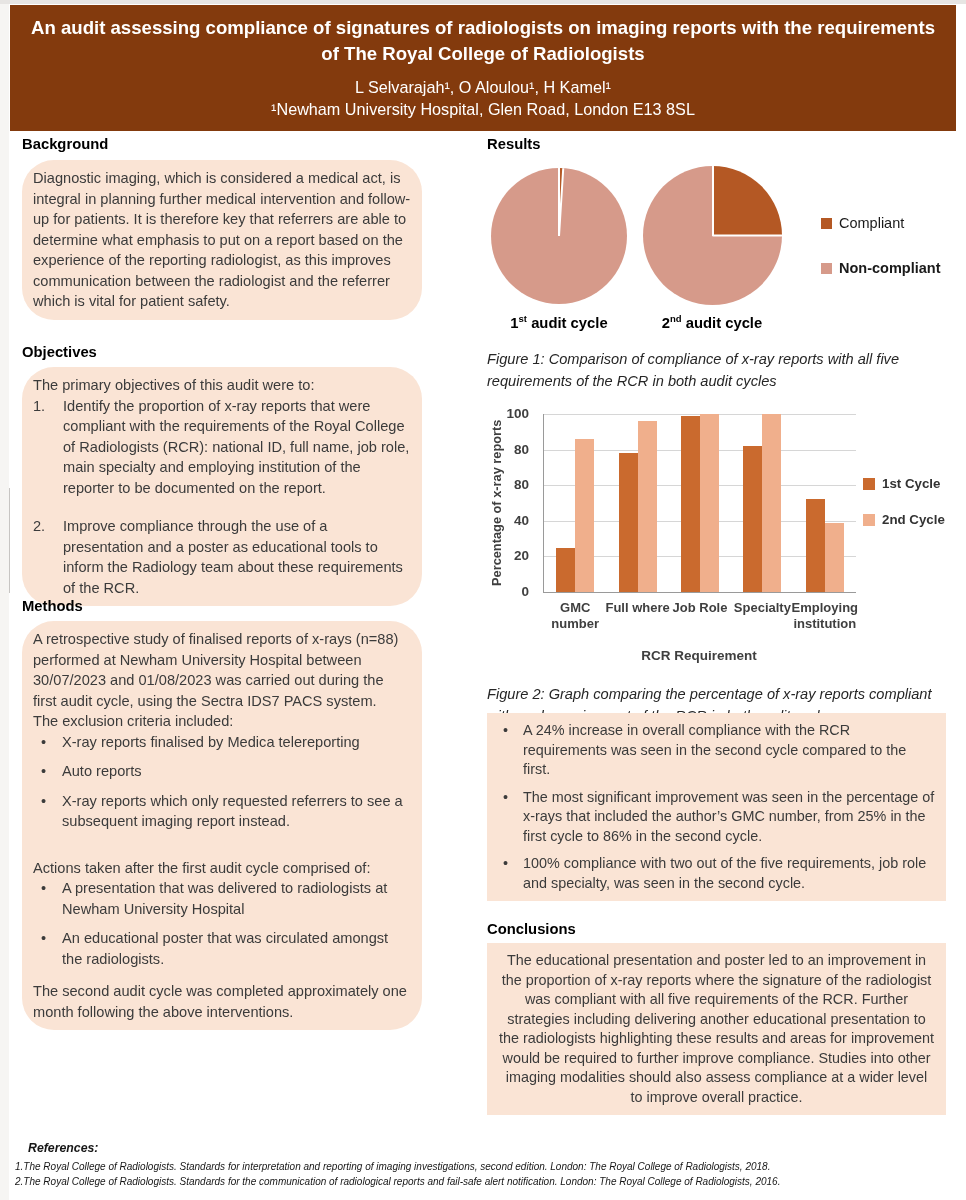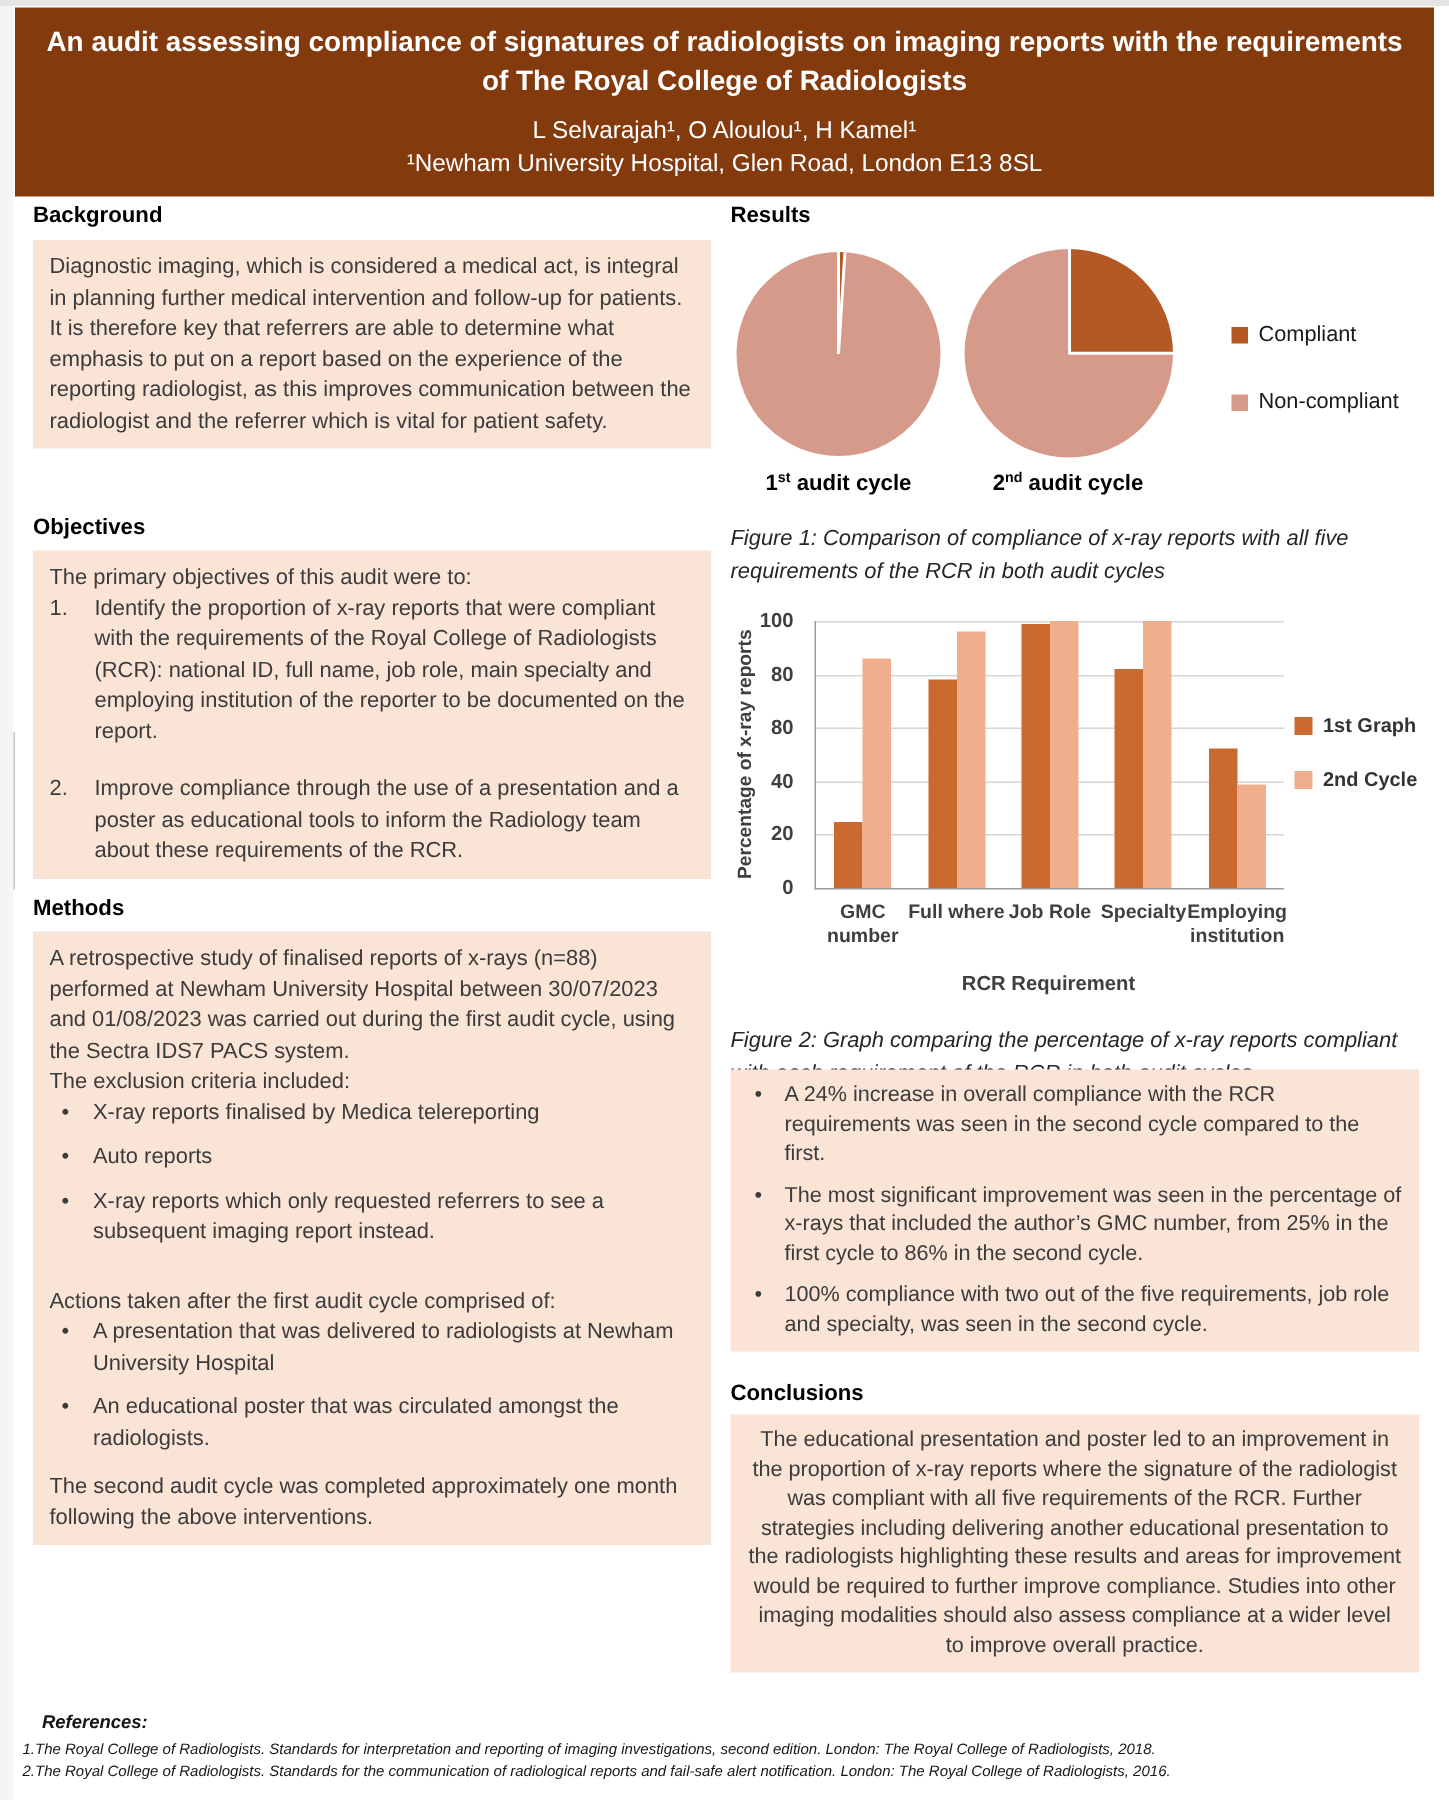--- a/index.html
+++ b/index.html
@@ -21,21 +21,21 @@
   .sec { position:absolute; margin:0; font-size:14.8px; font-weight:bold; color:#000000; }
   .bg-h  { left:22px;  top:136px; }
   .obj-h { left:22px;  top:344px; }
   .met-h { left:22px;  top:598px; }
   .res-h { left:487px; top:136px; }
   .conc-h{ left:487px; top:921px; }
 
   
   .panel { position:absolute; background:#FAE4D5; box-sizing:border-box; color:#3b3b3b; }
   .panel p { margin:0; }
-  .panel.pleft  { left:22px;  width:452px; padding:8px 11px; font-size:14.6px; line-height:20.5px; }
+  .panel.pleft  { left:22px;  width:400px; padding:8px 11px; font-size:14.6px; line-height:20.5px;border-radius:32px; }
   .bg-p  { top:160px; line-height:23px; }
   .obj-p { top:367px; }
   .met-p { top:621px; }
   .panel.pright { left:487px; width:459px; padding:8px 11px; font-size:14.4px; line-height:19.5px; }
   .bullets-p { top:713px; }
   .conc-p    { top:943px;text-align:center; }
 
   .mb26{margin-bottom:26px;} .mb18{margin-bottom:18px;} .mb12{margin-bottom:12px;}
   .mb9{margin-bottom:9px;}   .mb8{margin-bottom:8px;}
 
@@ -58,21 +58,21 @@
   .pie2 { left:156px; top:9px;  width:139px; height:139px; }
   .pie-sep { position:absolute; left:calc(50% - 1px); bottom:50%; width:2px; height:50%;
              background:#ffffff; transform-origin:50% 100%; }
   .pie-label { position:absolute; top:156px; font-weight:bold; font-size:14.8px; color:#000;
                text-align:center; }
   .pie-label sup { font-size:9.5px; }
   .pl1 { left:2px;   width:140px; }
   .pl2 { left:152px; width:146px; }
   .pie-legend { position:absolute; left:334px; top:58px; }
   .legend-item { display:flex; align-items:center; }
-  .pie-legend .legend-item + .legend-item { margin-top:29px; }
+  .pie-legend .legend-item + .legend-item { margin-top:29px;font-weight:bold; }
   .swatch { display:inline-block; flex:none; }
   .s11 { width:11px; height:11px; margin-right:7px; }
   .s12 { width:12px; height:12px; margin-right:7px; }
   .pleg-label { font-size:14.5px; color:#1a1a1a; }
 
   
   .bar-chart { position:absolute; left:487px; top:400px; width:459px; height:266px; }
   .plot { position:absolute; left:56px; top:14px; width:312px; height:178px;
           border-left:1.5px solid #9a9a9a; border-bottom:1.5px solid #9a9a9a; }
   .gridline { position:absolute; left:0; right:0; height:1px; background:#d6d6d6; }
@@ -199,21 +199,21 @@
         <div class="bar" style="background: rgb(240, 175, 140); height: 100%; left: calc(70% + 0px);"></div>
         <div class="xtick" style="left: 70%;">Specialty</div>
         <div class="bar" style="background: rgb(202, 106, 46); height: 52%; left: calc(90% - 19px);"></div>
         <div class="bar" style="background: rgb(240, 175, 140); height: 39%; left: calc(90% + 0px);"></div>
         <div class="xtick" style="left: 90%;">Employing institution</div>
       </div>
     <div class="x-title">RCR Requirement</div>
     <div class="bc-legend">
       <div class="legend-item">
         <span class="swatch s12" style="background: rgb(202, 106, 46);"></span>
-        <span class="bc-label">1st Graph</span>
+        <span class="bc-label">1st Cycle</span>
       </div>
       <div class="legend-item">
         <span class="swatch s12" style="background: rgb(240, 175, 140);"></span>
         <span class="bc-label">2nd Cycle</span>
       </div>
     </div>
   </div>
 
   <p class="caption cap2">Figure 2: Graph comparing the percentage of x-ray reports compliant with each requirement of the RCR in both audit cycles</p>
 

